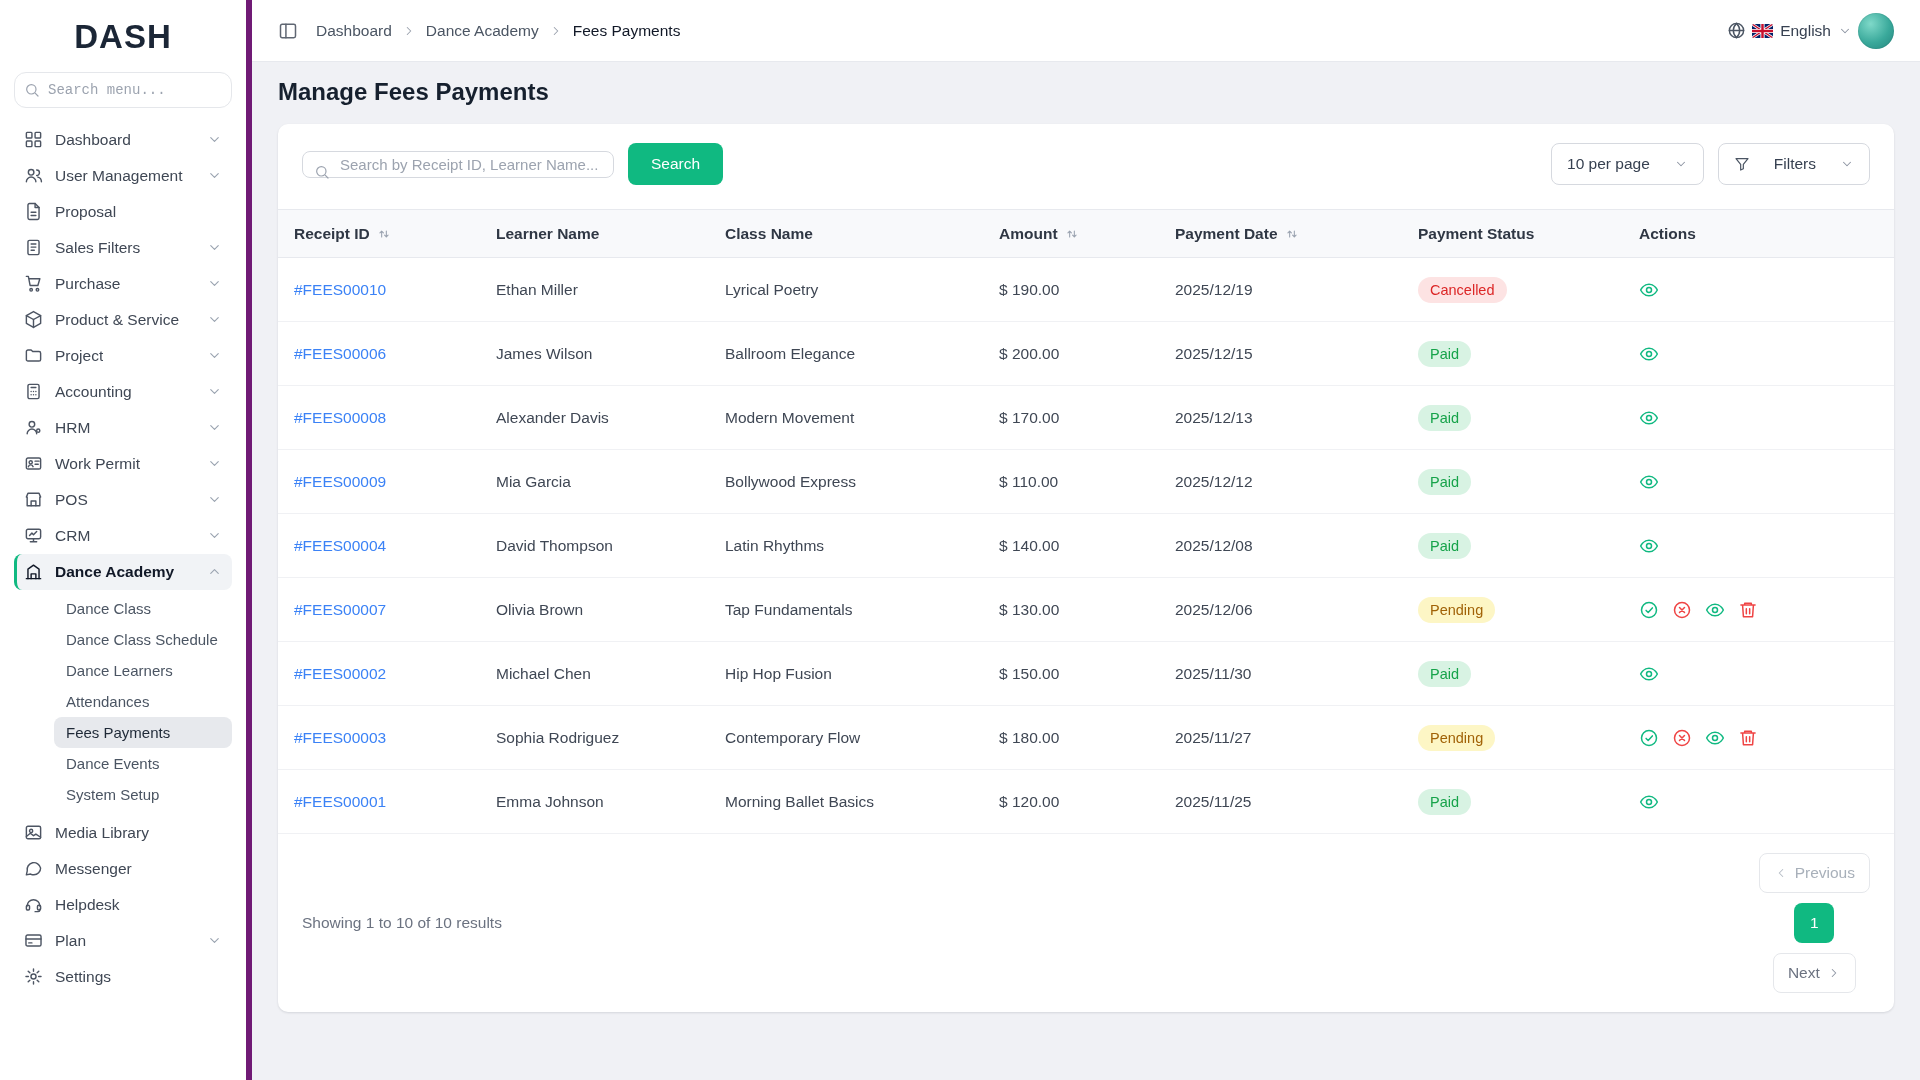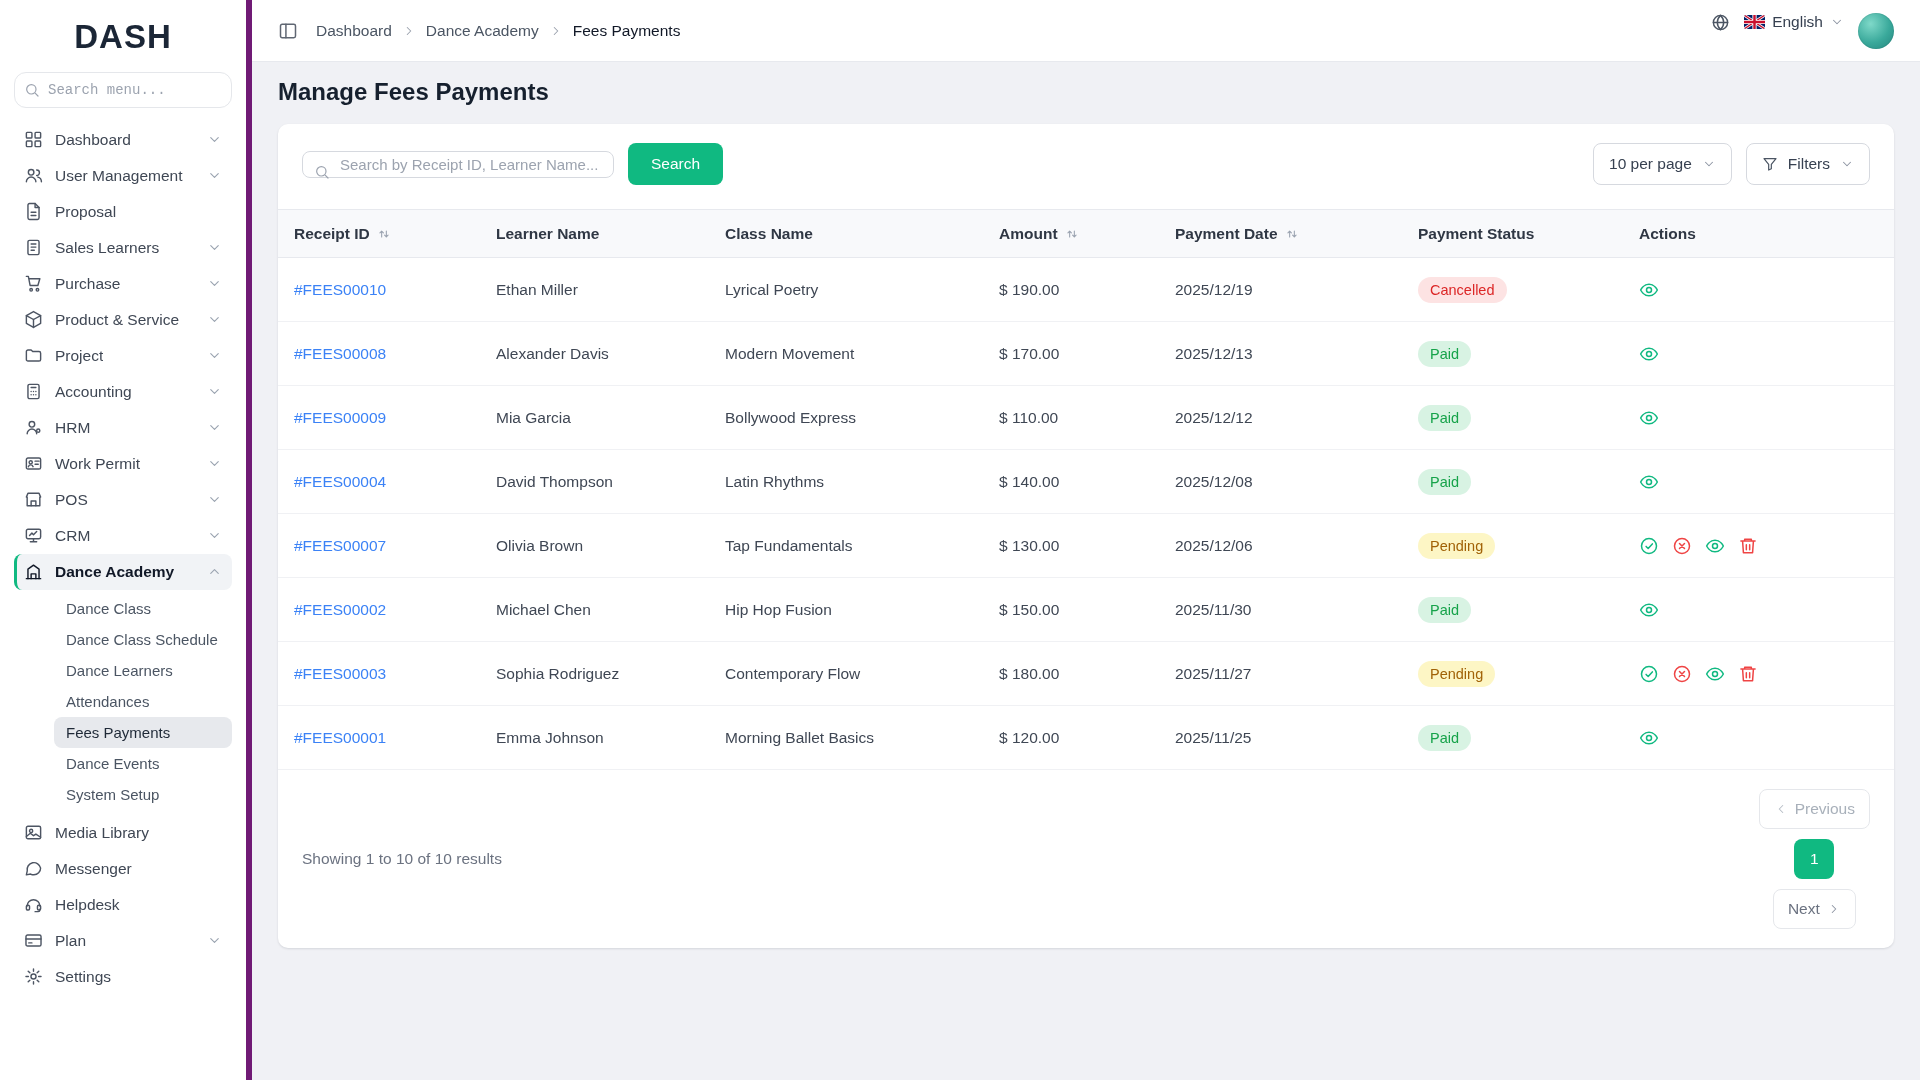--- a/index.html
+++ b/index.html
@@ -62,21 +62,21 @@
   
   .main { flex: 1; display: flex; flex-direction: column; min-width: 0; }
   .topbar {
     height: 62px; flex: none; background: #fff; border-bottom: 1px solid #e7e9ee;
     display: flex; align-items: center; padding: 0 26px; gap: 18px;
   }
   .tb-toggle { color: #5f6672; display: inline-flex; }
   .crumbs { display: flex; align-items: center; gap: 10px; font-size: 15.5px; color: #4b5563; }
   .crumb-sep { color: #9aa1ad; display: inline-flex; }
   .crumb.current { color: #111827; }
-  .tb-right { margin-left: auto; display: flex; align-items: flex-start; gap: 14px; }
+  .tb-right { margin-left: auto; display: flex; align-items: center; gap: 6px; }
   .tb-ic { color: #4b5563; display: inline-flex; }
   .lang { display: inline-flex; align-items: center; gap: 7px; font-size: 15.5px; color: #374151; }
   .flag { display: inline-flex; border-radius: 2px; overflow: hidden; }
   .chev-sm { display: inline-flex; color: #8d95a3; }
   .avatar {
     width: 36px; height: 36px; border-radius: 50%;
     background: radial-gradient(circle at 35% 30%, #7fd9c9 0%, #3aa99b 55%, #23857e 100%);
     box-shadow: inset 0 0 0 1px rgba(0,0,0,.06);
   }
 
@@ -99,21 +99,21 @@
   .tsearch-ic { position: absolute; left: 12px; top: 13px; color: #9ca3af; }
   .btn-green {
     height: 42px; padding: 0 23px; border: none; border-radius: 8px;
     background: var(--accent-green, #10b981); color: #fff; font-size: 15.5px;
     font-family: "Liberation Sans", sans-serif;
   }
   .tb-spacer { flex: 1; }
   .btn-outline {
     height: 42px; padding: 0 15px; background: #fff; border: 1px solid #d6d9df;
     border-radius: 8px; color: #374151; font-size: 15.5px;
-    display: inline-flex; align-items: center; gap: 10px;
+    display: inline-flex; align-items: center; gap: 24px;
     font-family: "Liberation Sans", sans-serif;
   }
   .f-ic { display: inline-flex; color: #4b5563; }
 
   
   table.grid { width: 100%; border-collapse: collapse; table-layout: fixed; }
   table.grid th {
     background: #f8f9fb; height: 48px; text-align: left; padding: 0 16px;
     font-size: 15.5px; font-weight: 700; color: #2f3744; white-space: nowrap;
     border-top: 1px solid #e7e9ee; border-bottom: 1px solid #e7e9ee;
@@ -199,21 +199,21 @@
           <path d="M14 2v5h5"></path>
           <path d="M9 13h6M9 17h6"></path>
         </svg>
         <span class="nav-label" data-interactable="false">Proposal</span>
       </div>
       <div class="nav-item" data-interactable="true">
         <svg class="ic sz19 nav-glyph" data-interactable="false" viewBox="0 0 24 24" fill="none" stroke="currentColor" stroke-width="1.8" stroke-linecap="round" stroke-linejoin="round">
           <rect x="5" y="3" width="14" height="18" rx="2"></rect>
           <path d="M9 7.5h6M9 11.5h6M9 15.5h4"></path>
         </svg>
-        <span class="nav-label" data-interactable="false">Sales Learners</span>
+        <span class="nav-label" data-interactable="false">Sales Filters</span>
         <svg class="ic sz15 nav-chev" data-interactable="false" viewBox="0 0 24 24" fill="none" stroke="currentColor" stroke-width="1.8" stroke-linecap="round" stroke-linejoin="round">
           <path d="M6 9l6 6 6-6"></path>
         </svg>
       </div>
       <div class="nav-item" data-interactable="true">
         <svg class="ic sz19 nav-glyph" data-interactable="false" viewBox="0 0 24 24" fill="none" stroke="currentColor" stroke-width="1.8" stroke-linecap="round" stroke-linejoin="round">
           <circle cx="9" cy="20" r="1.6"></circle>
           <circle cx="17" cy="20" r="1.6"></circle>
           <path d="M3 3h2.5l2.2 11.5h9.8L20 6H6"></path>
         </svg>
@@ -505,20 +505,38 @@
                   <span class="act teal" data-interactable="true">
                     <svg class="ic sz20" data-interactable="false" viewBox="0 0 24 24" fill="none" stroke="currentColor" stroke-width="1.8" stroke-linecap="round" stroke-linejoin="round">
                       <path d="M2 12s3.5-7 10-7 10 7 10 7-3.5 7-10 7-10-7-10-7z"></path>
                       <circle cx="12" cy="12" r="3"></circle>
                     </svg>
                   </span>
                 </div>
               </td>
             </tr>
             <tr data-interactable="false">
+              <td><a class="rlink" data-interactable="true">#FEES00006</a></td>
+              <td data-interactable="false">James Wilson</td>
+              <td data-interactable="false">Ballroom Elegance</td>
+              <td data-interactable="false">$ 200.00</td>
+              <td data-interactable="false">2025/12/15</td>
+              <td><span class="badge paid" data-interactable="false">Paid</span></td>
+              <td>
+                <div class="actions" data-interactable="false">
+                  <span class="act teal" data-interactable="true">
+                    <svg class="ic sz20" data-interactable="false" viewBox="0 0 24 24" fill="none" stroke="currentColor" stroke-width="1.8" stroke-linecap="round" stroke-linejoin="round">
+                      <path d="M2 12s3.5-7 10-7 10 7 10 7-3.5 7-10 7-10-7-10-7z"></path>
+                      <circle cx="12" cy="12" r="3"></circle>
+                    </svg>
+                  </span>
+                </div>
+              </td>
+            </tr>
+            <tr data-interactable="false">
               <td><a class="rlink" data-interactable="true">#FEES00008</a></td>
               <td data-interactable="false">Alexander Davis</td>
               <td data-interactable="false">Modern Movement</td>
               <td data-interactable="false">$ 170.00</td>
               <td data-interactable="false">2025/12/13</td>
               <td><span class="badge paid" data-interactable="false">Paid</span></td>
               <td>
                 <div class="actions" data-interactable="false">
                   <span class="act teal" data-interactable="true">
                     <svg class="ic sz20" data-interactable="false" viewBox="0 0 24 24" fill="none" stroke="currentColor" stroke-width="1.8" stroke-linecap="round" stroke-linejoin="round">

